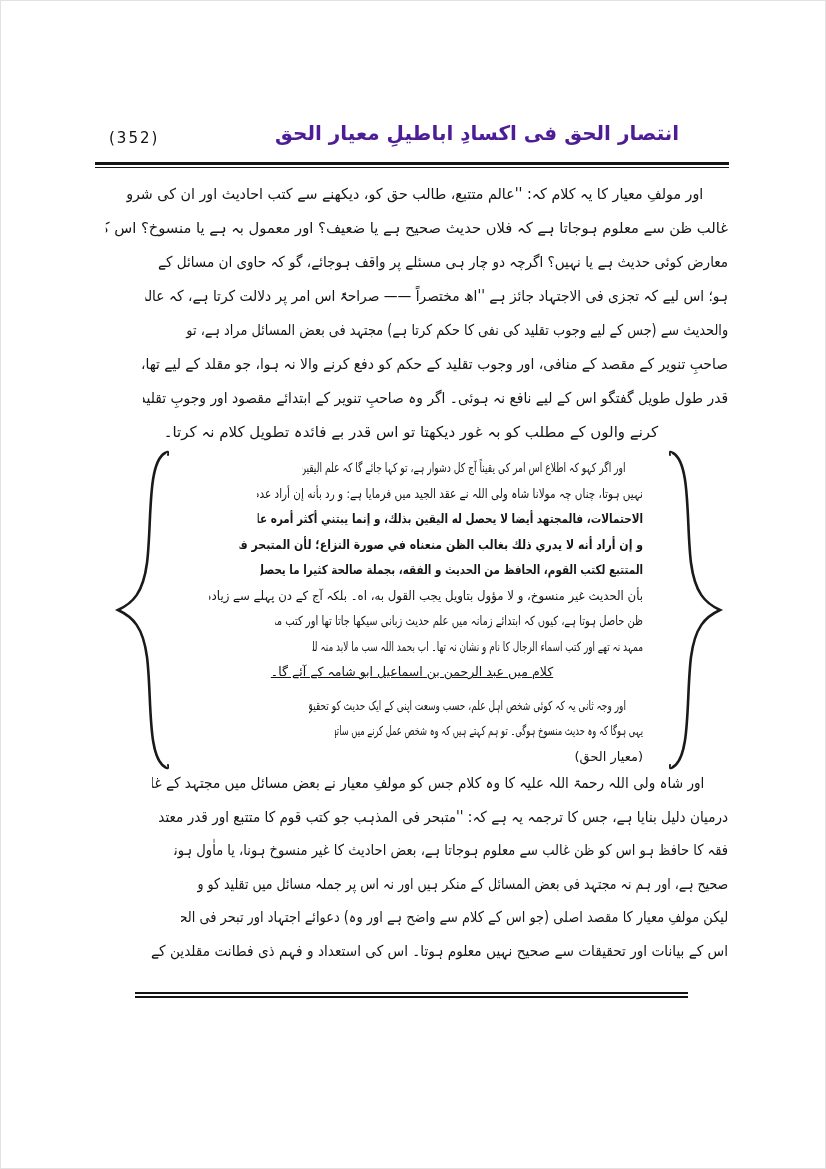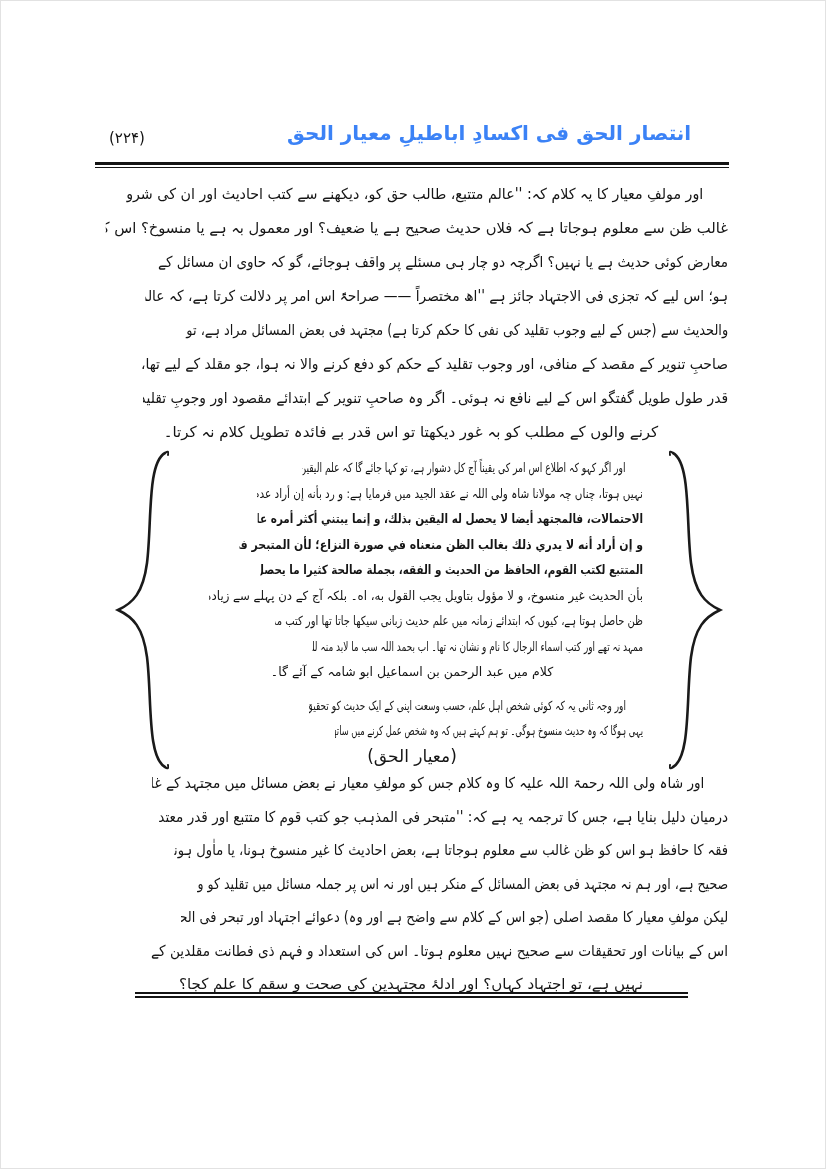--- a/index.html
+++ b/index.html
@@ -10,23 +10,23 @@
     background:#ffffff;
     border:1px solid #e2e2e2;
     box-sizing:border-box;
     font-family:"DejaVu Sans",sans-serif;
     color:#151515;
     direction:rtl;
     overflow:hidden;
   }
   
   .hdr-title{
-    position:absolute;top:120px;right:98px;width:440px;
+    position:absolute;top:120px;right:110px;width:440px;
     font-size:20px;font-weight:bold;text-align:left;
-    white-space:nowrap;color:#3b82f6;
+    white-space:nowrap;color:#4c1d95;
   }
   .hdr-page-num{
     position:absolute;top:128px;left:108px;
     font-size:15px;letter-spacing:2px;color:#111;
     direction:ltr;
   }
   .rule{position:absolute;left:0;box-sizing:border-box;}
   .rule .t{height:2.5px;background:#141414;}
   .rule .gap{height:2px;background:#fff;}
   .rule .b{height:1.6px;background:#141414;}
@@ -54,41 +54,41 @@
   .quote-text{position:absolute;top:454px;right:182px;width:462px;}
   .qline{
     direction:rtl;
     font-size:12.5px;
     line-height:25.5px;height:25.5px;
     overflow:hidden;
     text-align:justify;text-align-last:justify;
     white-space:nowrap;
   }
   .qline.first{text-indent:24px;}
-  .qline.center{text-align:left;text-align-last:center;}
+  .qline.center{text-align:left;text-align-last:center;text-decoration:underline;}
   .qline.arabic{font-weight:bold;letter-spacing:.2px;}
   .qline.gap-above{margin-top:8px;}
   .qlast{
     display:flex;align-items:center;
     height:25.5px;line-height:25.5px;font-size:12.5px;
     direction:rtl;overflow:hidden;
   }
-  .qlast .attr{flex:1;text-align:center;font-size:17px;}
+  .qlast .attr{flex:1;text-align:right;font-size:13px;}
   .brace{position:absolute;top:448px;width:58px;height:322px;}
   .brace-left{left:110px;}
   .brace-right{right:98px;}
   .brace svg{width:100%;height:100%;display:block;}
 </style>
 </head>
 <body>
 
 <div class="page">
 
   <div class="hdr-title">انتصار الحق فی اکسادِ اباطیلِ معیار الحق</div>
-  <div class="hdr-page-num">(۲۲۴)</div>
+  <div class="hdr-page-num">(352)</div>
   <div class="rule rule-top">
     <div class="t"></div>
       <div class="gap"></div>
       <div class="b"></div>
   </div>
 
   <div class="para para1">
     <div class="line first fitline" style="transform-origin: right center; transform: scaleX(0.949102); text-align-last: right;">اور مولفِ معیار کا یہ کلام کہ: ''عالم متتبع، طالب حق کو، دیکھنے سے کتب احادیث اور ان کی شروح کو،</div>
     <div class="line fitline" style="transform-origin: right center; transform: scaleX(0.981424); text-align-last: right;">غالب ظن سے معلوم ہوجاتا ہے کہ فلاں حدیث صحیح ہے یا ضعیف؟ اور معمول بہ ہے یا منسوخ؟ اس کے</div>
     <div class="line fitline" style="transform-origin: right center; transform: scaleX(0.903134); text-align-last: right;">معارض کوئی حدیث ہے یا نہیں؟ اگرچہ دو چار ہی مسئلے پر واقف ہوجائے، گو کہ حاوی ان مسائل کے دلائل پر نہ</div>
@@ -129,21 +129,20 @@
     </div>
   </div>
 
   <div class="para para2">
     <div class="line first fitline" style="transform-origin: right center; transform: scaleX(0.908309); text-align-last: right;">اور شاہ ولی اللہ رحمۃ اللہ علیہ کا وہ کلام جس کو مولفِ معیار نے بعض مسائل میں مجتہد کے غلبہ ظن کے</div>
     <div class="line fitline" style="transform-origin: right center; transform: scaleX(0.905714); text-align-last: right;">درمیان دلیل بنایا ہے، جس کا ترجمہ یہ ہے کہ: ''متبحر فی المذہب جو کتب قوم کا متتبع اور قدر معتد بہ حدیث و</div>
     <div class="line fitline" style="transform-origin: right center; transform: scaleX(0.873278); text-align-last: right;">فقہ کا حافظ ہو اس کو ظن غالب سے معلوم ہوجاتا ہے، بعض احادیث کا غیر منسوخ ہونا، یا ماٰول ہونا، انتہیٰ'' ——</div>
     <div class="line fitline" style="transform-origin: right center; transform: scaleX(0.837517); text-align-last: right;">صحیح ہے، اور ہم نہ مجتہد فی بعض المسائل کے منکر ہیں اور نہ اس پر جملہ مسائل میں تقلید کو واجب قرار دیتے ہیں،</div>
     <div class="line fitline" style="transform-origin: right center; transform: scaleX(0.862585); text-align-last: right;">لیکن مولفِ معیار کا مقصد اصلی (جو اس کے کلام سے واضح ہے اور وہ) دعوائے اجتہاد اور تبحر فی الحدیث والفقہ ہے،</div>
     <div class="line fitline" style="transform-origin: right center; transform: scaleX(0.91092); text-align-last: right;">اس کے بیانات اور تحقیقات سے صحیح نہیں معلوم ہوتا۔ اس کی استعداد و فہم ذی فطانت مقلدین کے برابر بھی</div>
-    <div class="line center fitline">نہیں ہے، تو اجتہاد کہاں؟ اور ادلۂ مجتہدین کی صحت و سقم کا علم کجا؟</div>
   </div>
 
   <div class="rule rule-bottom">
     <div class="t"></div>
       <div class="gap"></div>
       <div class="b"></div>
   </div>
 
 </div>
 

